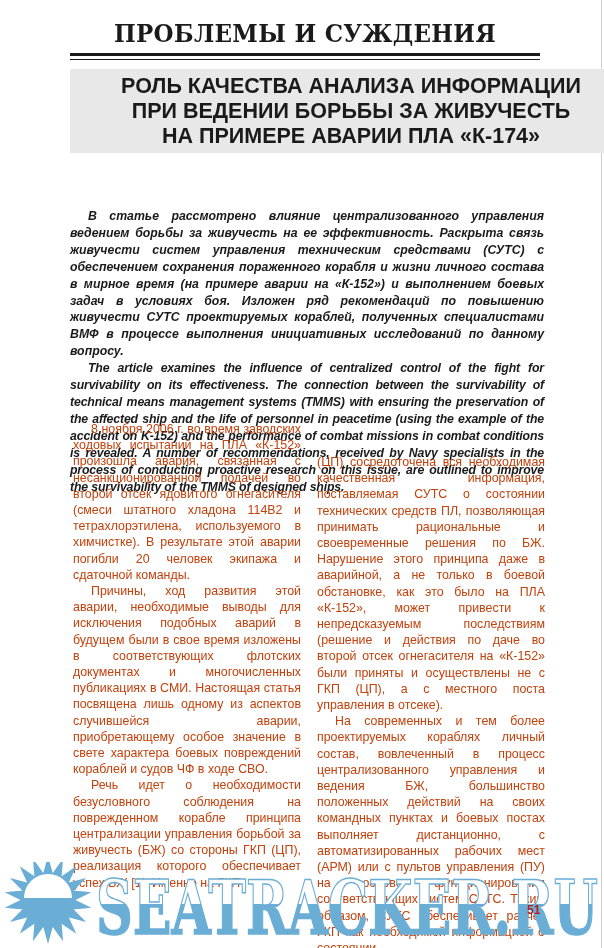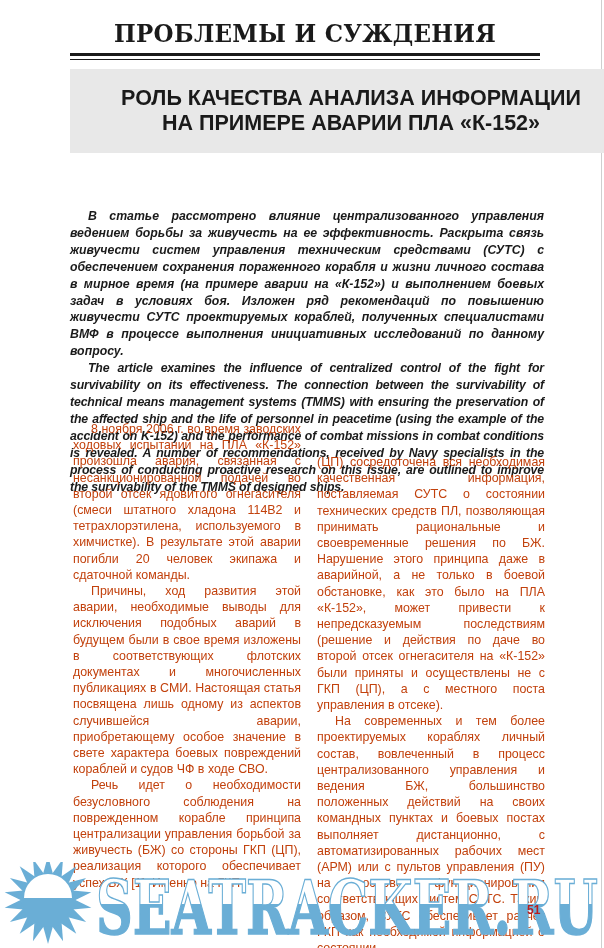--- a/index.html
+++ b/index.html
@@ -48,21 +48,22 @@
 <body>
 
 <div class="edge-line"></div>
 
 <div class="section-title">ПРОБЛЕМЫ И СУЖДЕНИЯ</div>
 <div class="rule-thick"></div>
 <div class="rule-thin"></div>
 
 <div class="headline-box">
   <div class="line">РОЛЬ КАЧЕСТВА АНАЛИЗА ИНФОРМАЦИИ</div>
-  <div class="line">НА ПРИМЕРЕ АВАРИИ ПЛА «К-152»</div>
+  <div class="line">ПРИ ВЕДЕНИИ БОРЬБЫ ЗА ЖИВУЧЕСТЬ</div>
+  <div class="line">НА ПРИМЕРЕ АВАРИИ ПЛА «К-174»</div>
 </div>
 
 <div class="abstract">
   <p class="ru">В статье рассмотрено влияние централизованного управления ведением борьбы за живучесть на ее эффективность. Раскрыта связь живучести систем управления техническим средствами (СУТС) с обеспечением сохранения пораженного корабля и жизни личного состава в мирное время (на примере аварии на «К-152») и выполнением боевых задач в условиях боя. Изложен ряд рекомендаций по повышению живучести СУТС проектируемых кораблей, полученных специалистами ВМФ в процессе выполнения инициативных исследований по данному вопросу.</p>
   <p class="en">The article examines the influence of centralized control of the fight for survivability on its effectiveness. The connection between the survivability of technical means management systems (TMMS) with ensuring the preservation of the affected ship and the life of personnel in peacetime (using the example of the accident on K-152) and the performance of combat missions in combat conditions is revealed. A number of recommendations, received by Navy specialists in the process of conducting proactive research on this issue, are outlined to improve the survivability of the TMMS of designed ships.</p>
 </div>
 
 <div class="col col-left">
   <p>8 ноября 2006 г. во время заводских ходовых испытаний на ПЛА «К-152» произошла авария, связанная с несанкционированной подачей во второй отсек ядовитого огнегасителя (смеси штатного хладона 114В2 и тетрахлорэтилена, используемого в химчистке). В результате этой аварии погибли 20 человек экипажа и сдаточной команды.</p>
   <p>Причины, ход развития этой аварии, необходимые выводы для исключения подобных аварий в будущем были в свое время изложены в соответствующих флотских документах и многочисленных публикациях в СМИ. Настоящая статья посвящена лишь одному из аспектов случившейся аварии, приобретающему особое значение в свете характера боевых повреждений кораблей и судов ЧФ в ходе СВО.</p>

